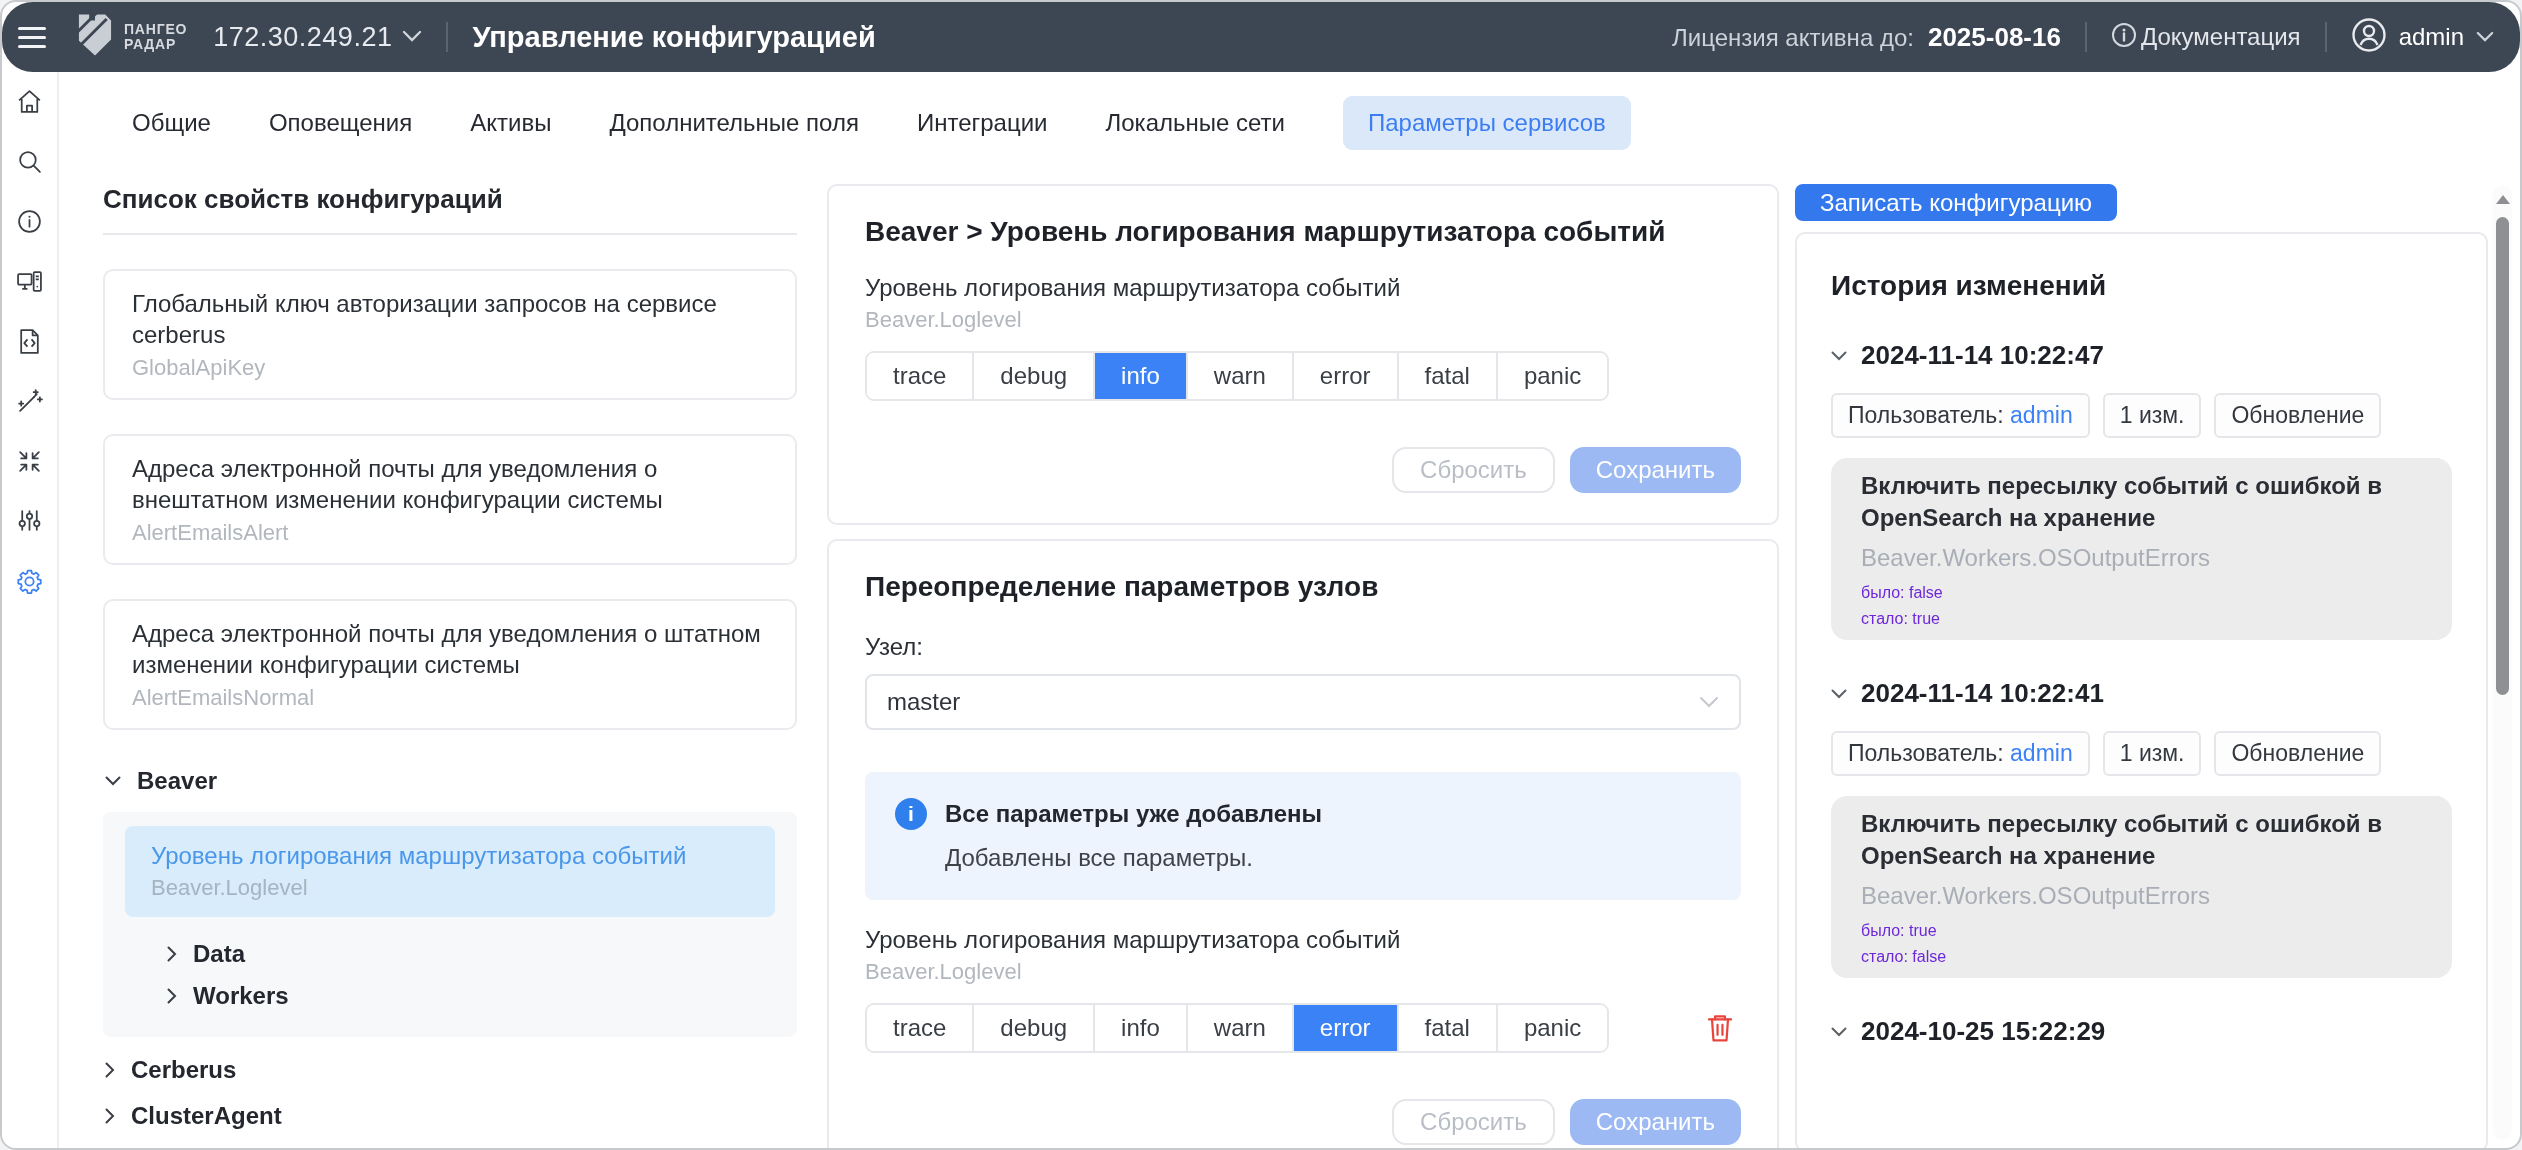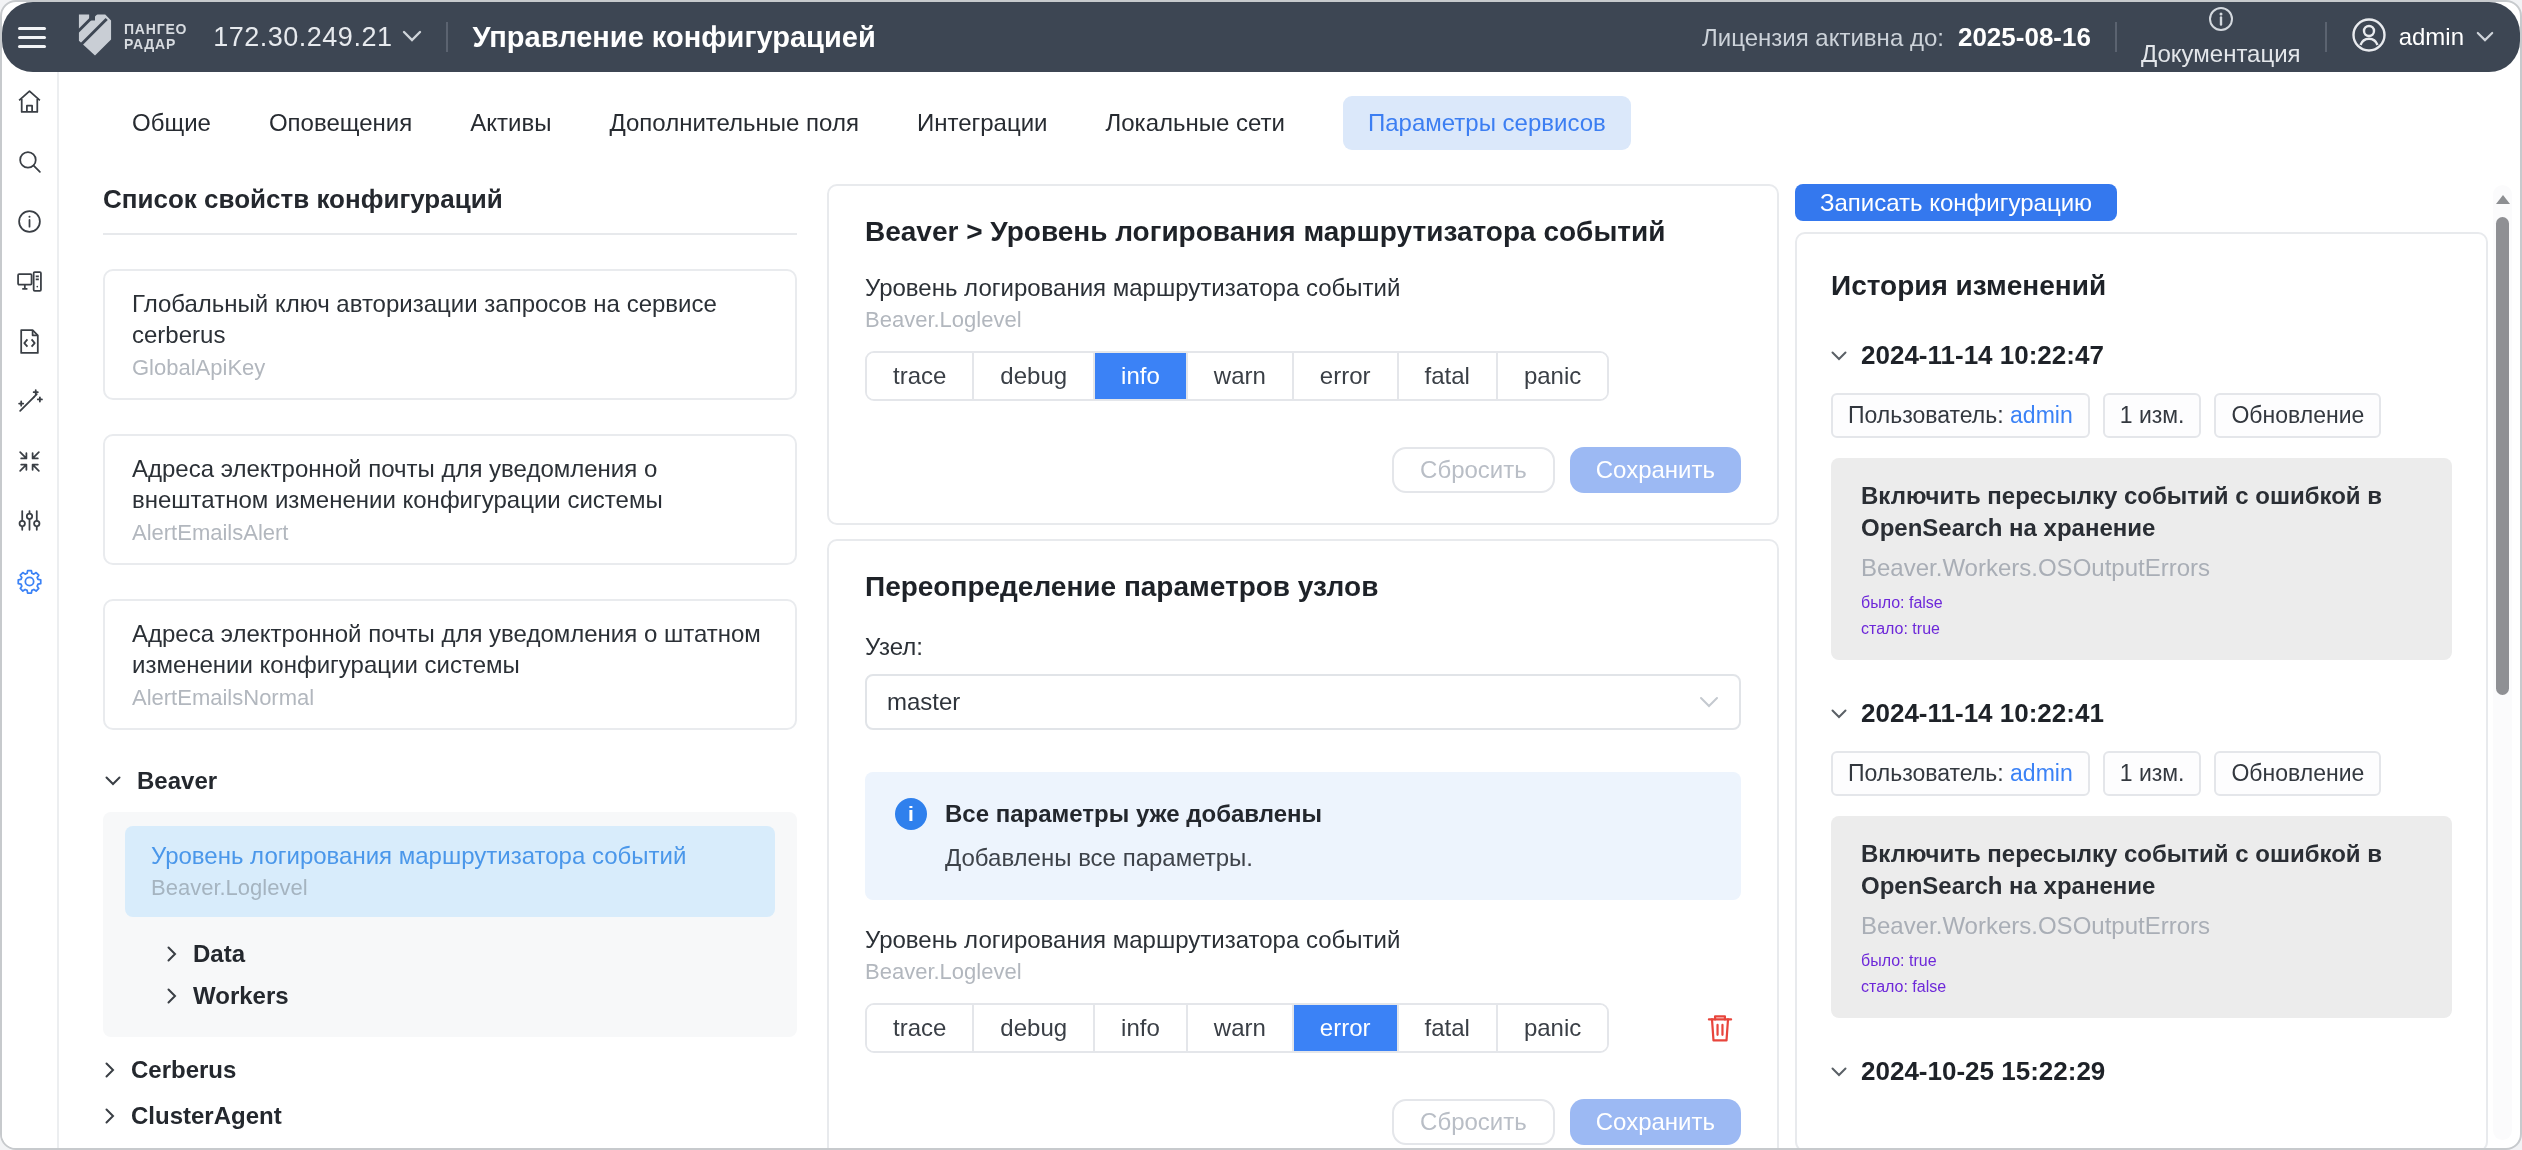--- a/index.html
+++ b/index.html
@@ -19,21 +19,21 @@
   .brand{ display:flex; align-items:center; gap:10px; margin-left:30px; }
   .brand-text{ font-size:14px; font-weight:bold; line-height:15px; letter-spacing:.8px; color:#d7dbe0; }
   .ip-select{ display:flex; align-items:center; gap:10px; margin-left:26px; cursor:pointer; }
   .ip-select .ip{ font-size:27px; color:#e7eaee; letter-spacing:.5px; }
   .tb-divider{ width:2px; height:30px; background:#5b6370; margin:0 24px; }
   .page-title{ font-size:29px; font-weight:bold; color:#fff; }
   .tb-spacer{ flex:1; }
   .license{ display:flex; align-items:baseline; gap:14px; }
   .license-label{ font-size:24px; color:#ccd2d9; }
   .license-date{ font-size:26px; font-weight:bold; color:#fff; }
-  .docs{ display:flex; align-items:center; gap:4px; cursor:pointer;flex-direction:column; }
+  .docs{ display:flex; align-items:center; gap:4px; cursor:pointer; }
   .docs-label{ font-size:24px; color:#e3e6ea; }
   .usermenu{ display:flex; align-items:center; gap:12px; cursor:pointer; }
   .usermenu .uname{ font-size:24px; color:#fff; }
   
   .body{ display:flex; height:1080px; }
   .sidebar{
     width:57px; border-right:2px solid #eceef0; display:flex; flex-direction:column;
     align-items:center; padding-top:16px; gap:33px; background:#fff;
   }
   .side-icon{ width:27px; height:27px; cursor:pointer; display:block; }
@@ -120,21 +120,21 @@
   .entry-head{ display:flex; align-items:center; gap:14px; cursor:pointer; }
   .entry-ts{ font-size:26px; font-weight:bold; color:#1e2228; }
   .badges{ display:flex; gap:13px; margin-top:22px; }
   .badge{
     border:2px solid #e4e6ea; border-radius:6px; background:#fdfdfe;
     font-size:23px; color:#33383f; padding:7px 15px; white-space:nowrap;
   }
   .badge .lnk{ color:#3b82f6; }
   .badge .lnk:empty{ display:none; }
   .change-box{
-    margin-top:20px; background:#ececec; border-radius:8px; padding:22px 30px;
+    margin-top:20px; background:#ececec; border-radius:16px; padding:12px 30px;
   }
   .change-title{ font-size:24px; font-weight:bold; line-height:32px; color:#2a2e34; }
   .change-code{ font-size:24px; color:#a9aeb6; margin-top:10px; }
   .change-line{ font-size:16px; color:#6d28d9; margin-top:12px; }
   .change-line + .change-line{ margin-top:8px; }
   
   .scrollbar{
     position:absolute; top:183px; right:8px; bottom:8px; width:19px;
     background:#fbfbfc; border-radius:10px;
   }

